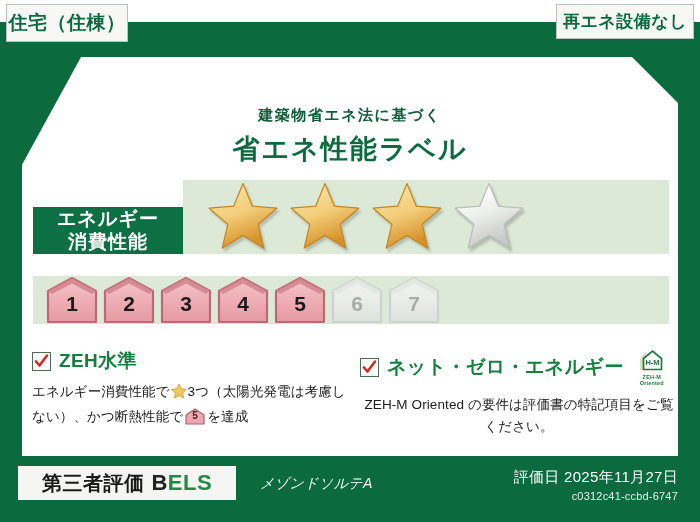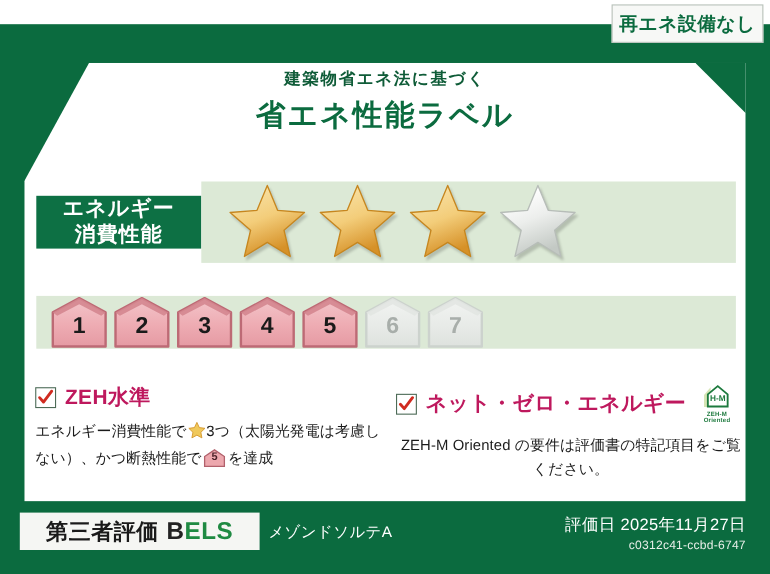--- a/index.html
+++ b/index.html
@@ -77,34 +77,35 @@
     left: 0; top: 62px;
     width: 700px;
     text-align: center;
     z-index: 5;
   }
   #title-sub {
     font-size: 15px;
     font-weight: bold;
     color: #0f5c38;
     letter-spacing: 1.5px;
+    margin-top: 44px;
   }
   #title-main {
     font-size: 27px;
     font-weight: bold;
     color: #0b6b3f;
     letter-spacing: 2px;
     margin-top: 6px;
   }
 
   
   .perf-row {
     position: absolute;
     display: flex;
-    align-items: center;
+    align-items: flex-end;
     z-index: 5;
   }
   #row-energy { left: 33px; top: 150px; width: 636px; height: 104px; }
   #row-insul  { left: 33px; top: 262px; width: 636px; height: 62px; }
 
   .row-label {
     background: #0d7044;
     color: #ffffff;
     font-weight: bold;
     display: flex;
@@ -174,21 +175,21 @@
     width: 19px; height: 19px;
     border: 1px solid #4d6b57;
     background: #fff;
     position: relative;
     flex: 0 0 auto;
   }
   .checkbox svg { position:absolute; left:1px; top:1px; }
   .note-title {
     font-size: 19px;
     font-weight: bold;
-    color: #be185d;
+    color: #15803d;
     letter-spacing: 0.4px;
     white-space: nowrap;
   }
   .note-body {
     font-size: 13.5px;
     color: #1b1b1b;
     line-height: 1.65;
     letter-spacing: 0.1px;
   }
   .inline-star { vertical-align: -3px; margin: 0 1px; }
@@ -220,24 +221,25 @@
   #bels-jp {
     font-size: 20px; font-weight: bold; color: #1a1a1a; letter-spacing: 0.5px;
   }
   #bels-en {
     font-size: 22px; font-weight: bold; letter-spacing: 0.5px;
   }
   #bels-en .b-dark { color: #232323; }
   #bels-en .b-green { color: #1f8a42; }
   #building-name {
     position: absolute;
-    left: 244px; top: 13px;
+    left: 260px; top: 13px;
     font-size: 14px;
     color: #ffffff;
     letter-spacing: 0.4px;
+    font-style: italic;
   }
   #eval-date {
     position: absolute;
     right: 22px; top: 6px;
     font-size: 15px;
     color: #ffffff;
     letter-spacing: 0.3px;
   }
   #eval-id {
     position: absolute;
@@ -249,20 +251,21 @@
 </style>
 </head>
 <body>
 
 <div id="label-root">
 
   <div class="green-frame"></div>
   <div class="white-panel"></div>
   <div class="panel-bevel-right"></div>
 
+  <div class="corner-tag" id="tag-left">住宅（住棟）</div>
   <div class="corner-tag" id="tag-right">再エネ設備なし</div>
 
   <div class="title-block">
     <div id="title-sub">建築物省エネ法に基づく</div>
     <div id="title-main">省エネ性能ラベル</div>
   </div>
 
   <div class="perf-row" id="row-energy">
     <div class="row-label">
       <span>エネルギー</span>

